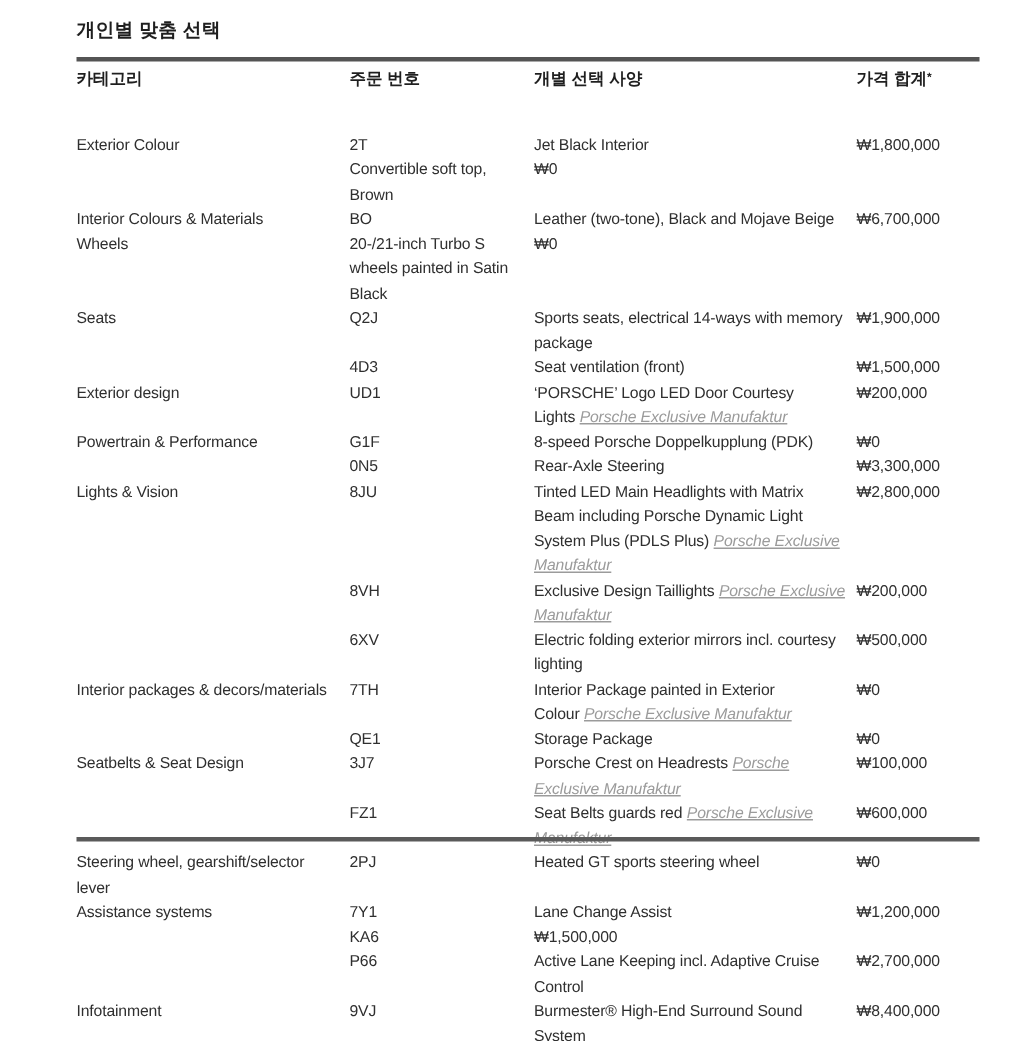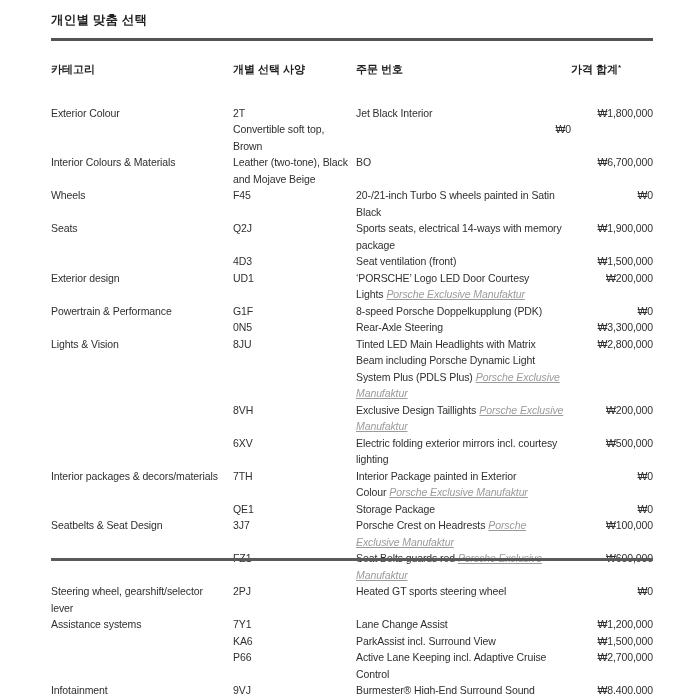--- a/index.html
+++ b/index.html
@@ -30,21 +30,21 @@
   }
   .rule-bottom {
     position: absolute;
     left: 51px; right: 30px; bottom: 5px;
     height: 3px;
     background: #5a5a5a;
   }
   .thead {
     display: grid;
     grid-template-columns: 182px 123px 215px 1fr;
-    margin-top: 20px;
+    margin-top: 4px;
     font-size: 11px;
     font-weight: bold;
     color: #1f1f1f;
     line-height: 16.5px;
   }
   .thead .h-price { text-align: left; }
   .thead sup { font-size: 8px; vertical-align: top; position: relative; top: -1px; }
   .tbody {
     margin-top: 27px;
     font-size: 10.5px;
@@ -52,21 +52,21 @@
     letter-spacing: -0.1px;
   }
   .trow {
     display: grid;
     grid-template-columns: 182px 123px 215px 1fr;
     align-items: start;
   }
   .cell { padding-right: 6px; }
   .cell.price {
     padding-right: 0;
-    text-align: right;
+    text-align: left;
     white-space: nowrap;
   }
   .opt-ital {
     font-style: italic;
     color: #9b9b9b;
     margin-left: 3px;
     text-decoration: underline;
   }
   .opt-ital:empty { display: none; margin-left: 0; }
 </style>
@@ -74,22 +74,22 @@
 <body>
 
 <div class="page">
 
   <div class="doc-title">개인별 맞춤 선택</div>
 
   <div class="rule-thick"></div>
 
   <div class="thead">
     <div class="cell">카테고리</div>
+    <div class="cell">주문 번호</div>
     <div class="cell">개별 선택 사양</div>
-    <div class="cell">주문 번호</div>
     <div class="cell h-price"><span>가격 합계</span><sup>*</sup></div>
   </div>
 
   <div class="tbody" id="rows">
     <div class="trow">
       <div class="cell cat">Exterior Colour</div>
       <div class="cell code">2T</div>
       <div class="cell opt">
         <span class="opt-main">Jet Black Interior</span>
       </div>
@@ -99,30 +99,29 @@
     <div class="trow">
       <div class="cell cat"></div>
       <div class="cell opt">
         <span class="opt-main">Convertible soft top, Brown</span>
       </div>
       <div class="cell price">₩0</div>
     </div>
 
     <div class="trow">
       <div class="cell cat">Interior Colours &amp; Materials</div>
+      <div class="cell code">BO</div>
       <div class="cell opt">
         <span class="opt-main">Leather (two-tone), Black and Mojave Beige</span>
       </div>
-      <div class="cell code">BO</div>
       <div class="cell price">₩6,700,000</div>
     </div>
 
     <div class="trow">
       <div class="cell cat">Wheels</div>
-      <div class="cell code">F45</div>
       <div class="cell opt">
         <span class="opt-main">20-/21-inch Turbo S wheels painted in Satin Black</span>
       </div>
       <div class="cell price">₩0</div>
     </div>
 
     <div class="trow">
       <div class="cell cat">Seats</div>
       <div class="cell code">Q2J</div>
       <div class="cell opt">
@@ -244,23 +243,20 @@
       <div class="cell code">7Y1</div>
       <div class="cell opt">
         <span class="opt-main">Lane Change Assist</span>
       </div>
       <div class="cell price">₩1,200,000</div>
     </div>
 
     <div class="trow">
       <div class="cell cat"></div>
       <div class="cell code">KA6</div>
-      <div class="cell opt">
-        <span class="opt-main">ParkAssist incl. Surround View</span>
-      </div>
       <div class="cell price">₩1,500,000</div>
     </div>
 
     <div class="trow">
       <div class="cell cat"></div>
       <div class="cell code">P66</div>
       <div class="cell opt">
         <span class="opt-main">Active Lane Keeping incl. Adaptive Cruise Control</span>
       </div>
       <div class="cell price">₩2,700,000</div>

